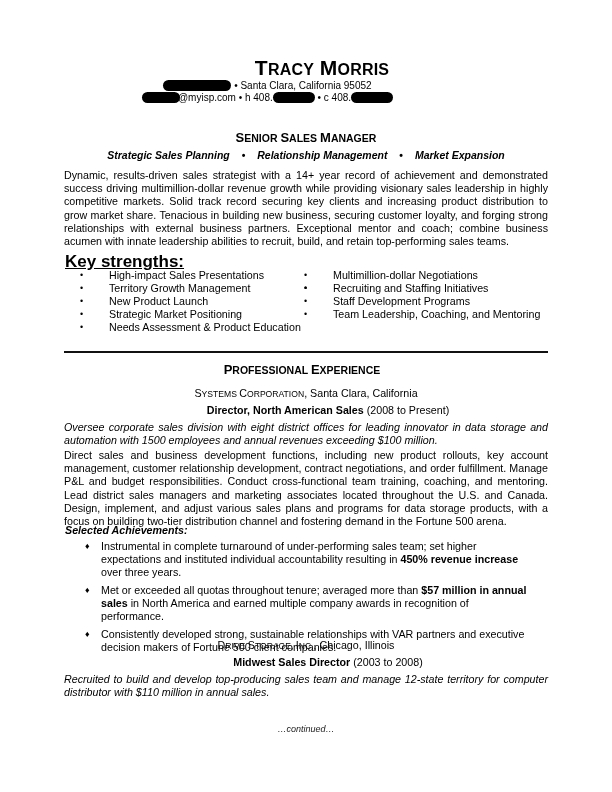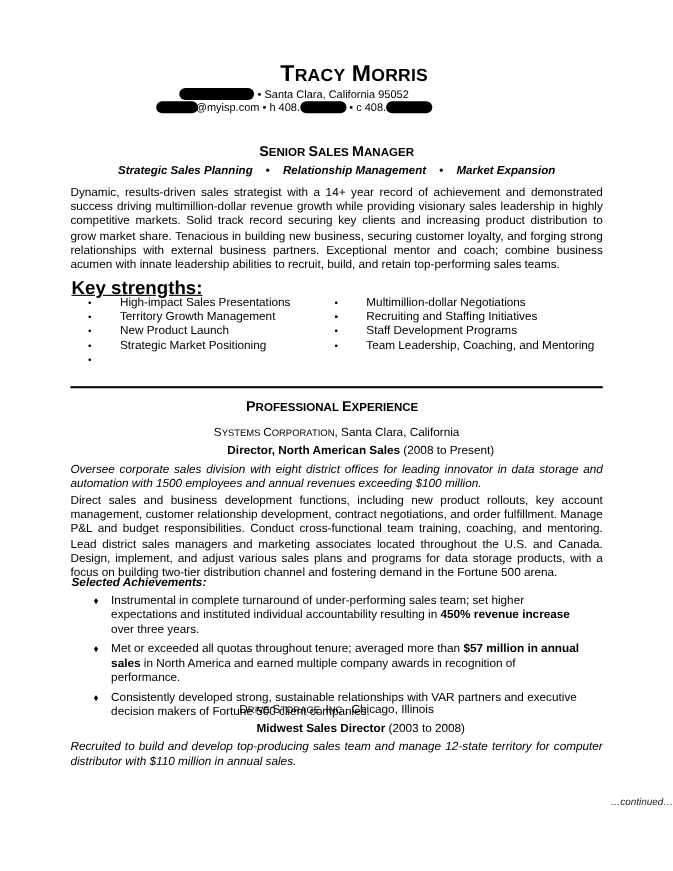--- a/index.html
+++ b/index.html
@@ -36,21 +36,21 @@
   .company .sc { font-size: 8.6px; }
   .role { position: absolute; left: 0; width: 612px; text-align: center; font-size: 10.7px; line-height: 13px; }
   .role b { font-weight: bold; margin-left: 44px; }
   .para { position: absolute; left: 64px; width: 484px; font-size: 10.7px; line-height: 13.2px; text-align: justify; }
   .it { font-style: italic; }
   .ach-label { position: absolute; top: 524px; left: 65px; font-weight: bold; font-style: italic; font-size: 10.7px; }
   .ach { position: absolute; left: 84px; width: 450px; list-style: none; margin: 0; padding: 0;
          font-size: 10.7px; line-height: 13px; }
   .ach li { position: relative; padding-left: 17px; margin-bottom: 5px; }
   .ach li .d { position: absolute; left: 1px; top: 0; font-size: 9px; }
-  .continued { position: absolute; top: 724px; left: 0; width: 612px; text-align: right;
+  .continued { position: absolute; top: 724px; left: 0; width: 612px; text-align: center;
                font-style: italic; font-size: 9px; color: #222; }
 </style>
 </head>
 <body>
 
 <div class="name">
   <span class="big">T</span><span class="sc">RACY</span>
   <span class="big">M</span><span class="sc">ORRIS</span>
 </div>
 
@@ -79,21 +79,21 @@
 
 <p class="summary" style="margin:0">Dynamic, results-driven sales strategist with a 14+ year record of achievement and demonstrated success driving multimillion-dollar revenue growth while providing visionary sales leadership in highly competitive markets. Solid track record securing key clients and increasing product distribution to grow market share. Tenacious in building new business, securing customer loyalty, and forging strong relationships with external business partners. Exceptional mentor and coach; combine business acumen with innate leadership abilities to recruit, build, and retain top-performing sales teams.</p>
 
 <div class="ks-label">Key strengths:</div>
 
 <ul class="ks-col ks-left">
   <li><span class="b">•</span><span>High-impact Sales Presentations</span></li>
   <li><span class="b">•</span><span>Territory Growth Management</span></li>
   <li><span class="b">•</span><span>New Product Launch</span></li>
   <li><span class="b">•</span><span>Strategic Market Positioning</span></li>
-  <li><span class="b">•</span></li>
+  <li><span class="b">•</span><span>Needs Assessment &amp; Product Education</span></li>
 </ul>
 
 <ul class="ks-col ks-right">
   <li><span class="b">•</span><span>Multimillion-dollar Negotiations</span></li>
   <li><span class="b">•</span></li>
   <li><span class="b">•</span><span>Recruiting and Staffing Initiatives</span></li>
   <li><span class="b">•</span><span>Staff Development Programs</span></li>
   <li><span class="b">•</span><span>Team Leadership, Coaching, and Mentoring</span></li>
 </ul>
 

